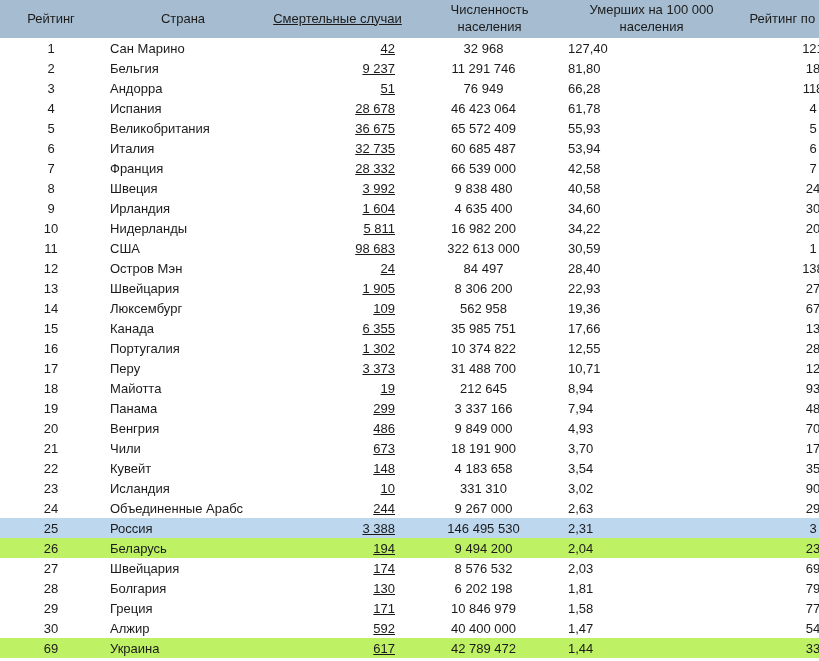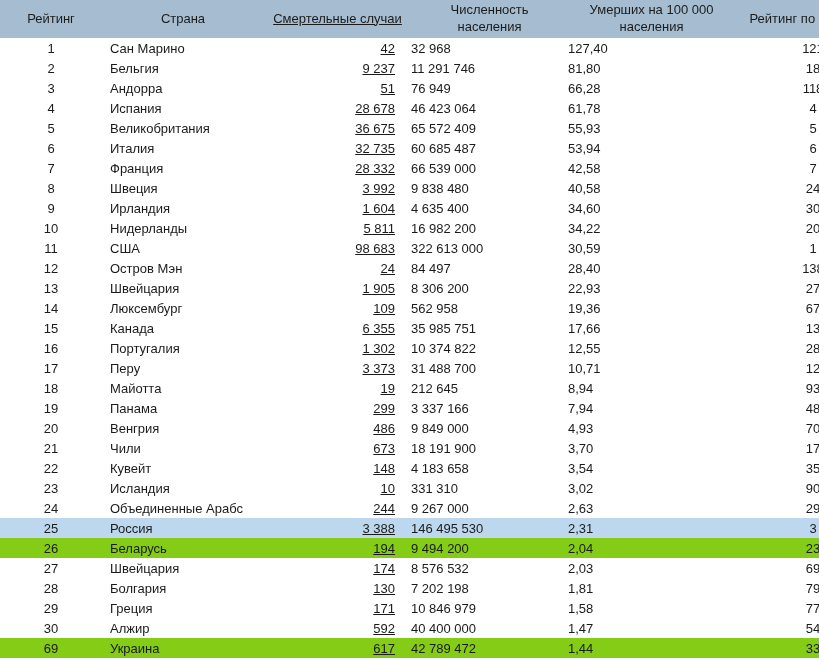--- a/index.html
+++ b/index.html
@@ -32,25 +32,25 @@
   }
   .col-rank{width:90px;}
   .col-country{width:150px;}
   .col-deaths{width:135px;text-decoration:underline;}
   .col-pop{width:145px;}
   .col-per{width:155px;}
   .col-abs{width:144px;}
   td.col-rank{text-align:center;}
   td.col-country{text-align:left;padding-left:8px;}
   td.col-deaths{text-align:right;padding-right:16px;}
-  td.col-pop{text-align:left;padding-right:12px;}
+  td.col-pop{text-align:center;padding-right:12px;}
   td.col-per{padding-right:24px;}
   td.col-abs{text-align:center;}
   tr.hl-blue td{background:#bdd7ee;}
-  tr.hl-yellow td{background:#84cc16;}
+  tr.hl-yellow td{background:#bef264;}
 </style>
 </head>
 <body>
 
 <table>
   <thead>
     <tr>
       <th class="col-rank">Рейтинг</th>
       <th class="col-country">Страна</th>
       <th class="col-deaths">Смертельные случаи</th>
@@ -273,21 +273,21 @@
         <td class="col-country">Швейцария</td>
         <td class="col-deaths">174</td>
         <td class="col-pop">8 576 532</td>
         <td class="col-per">2,03</td>
         <td class="col-abs">69</td>
       </tr>
       <tr>
         <td class="col-rank">28</td>
         <td class="col-country">Болгария</td>
         <td class="col-deaths">130</td>
-        <td class="col-pop">7 202 198</td>
+        <td class="col-pop">6 202 198</td>
         <td class="col-per">1,81</td>
         <td class="col-abs">79</td>
       </tr>
       <tr>
         <td class="col-rank">29</td>
         <td class="col-country">Греция</td>
         <td class="col-deaths">171</td>
         <td class="col-pop">10 846 979</td>
         <td class="col-per">1,58</td>
         <td class="col-abs">77</td>

